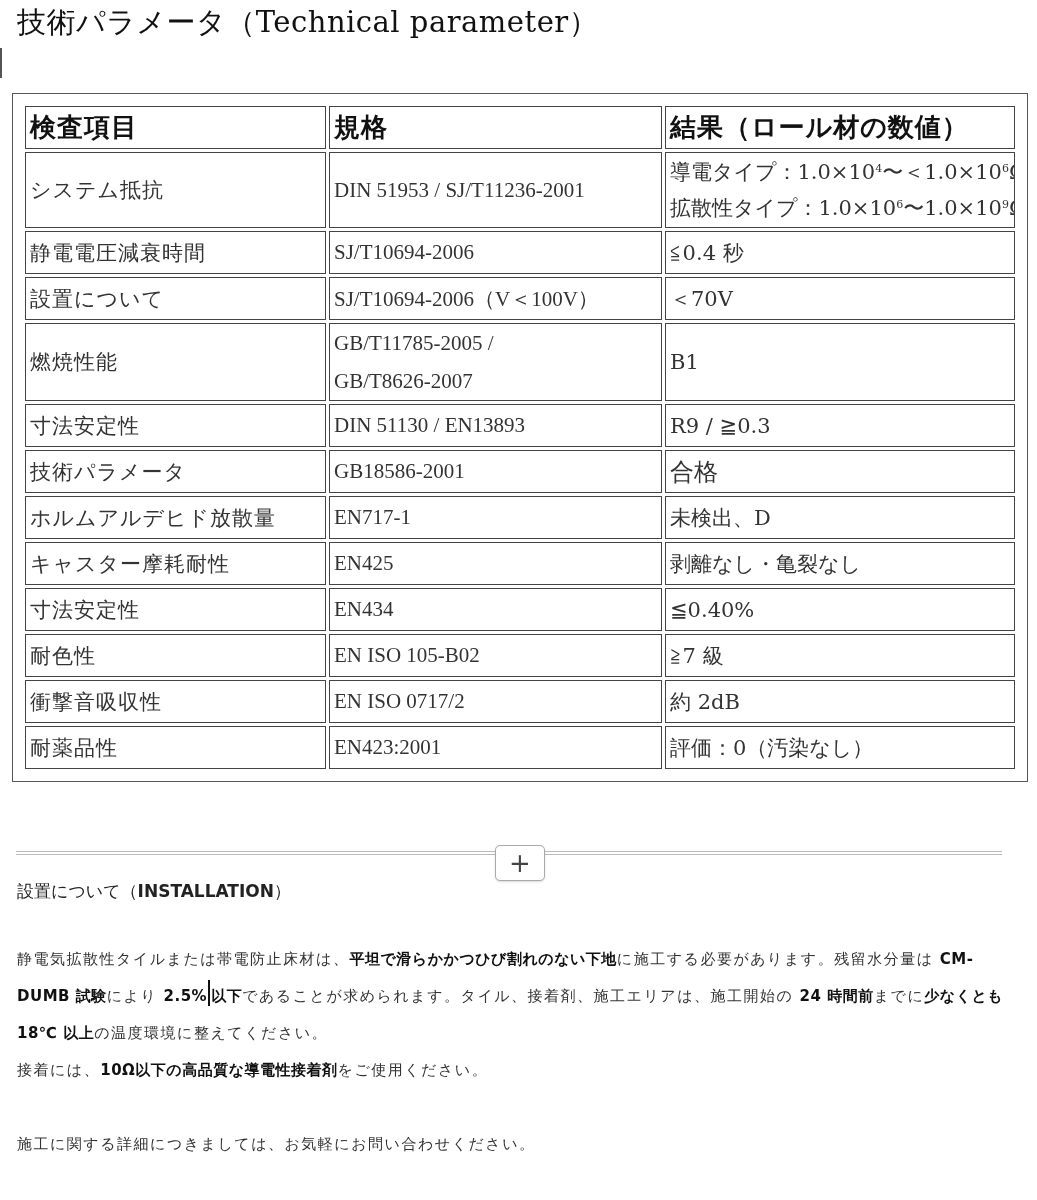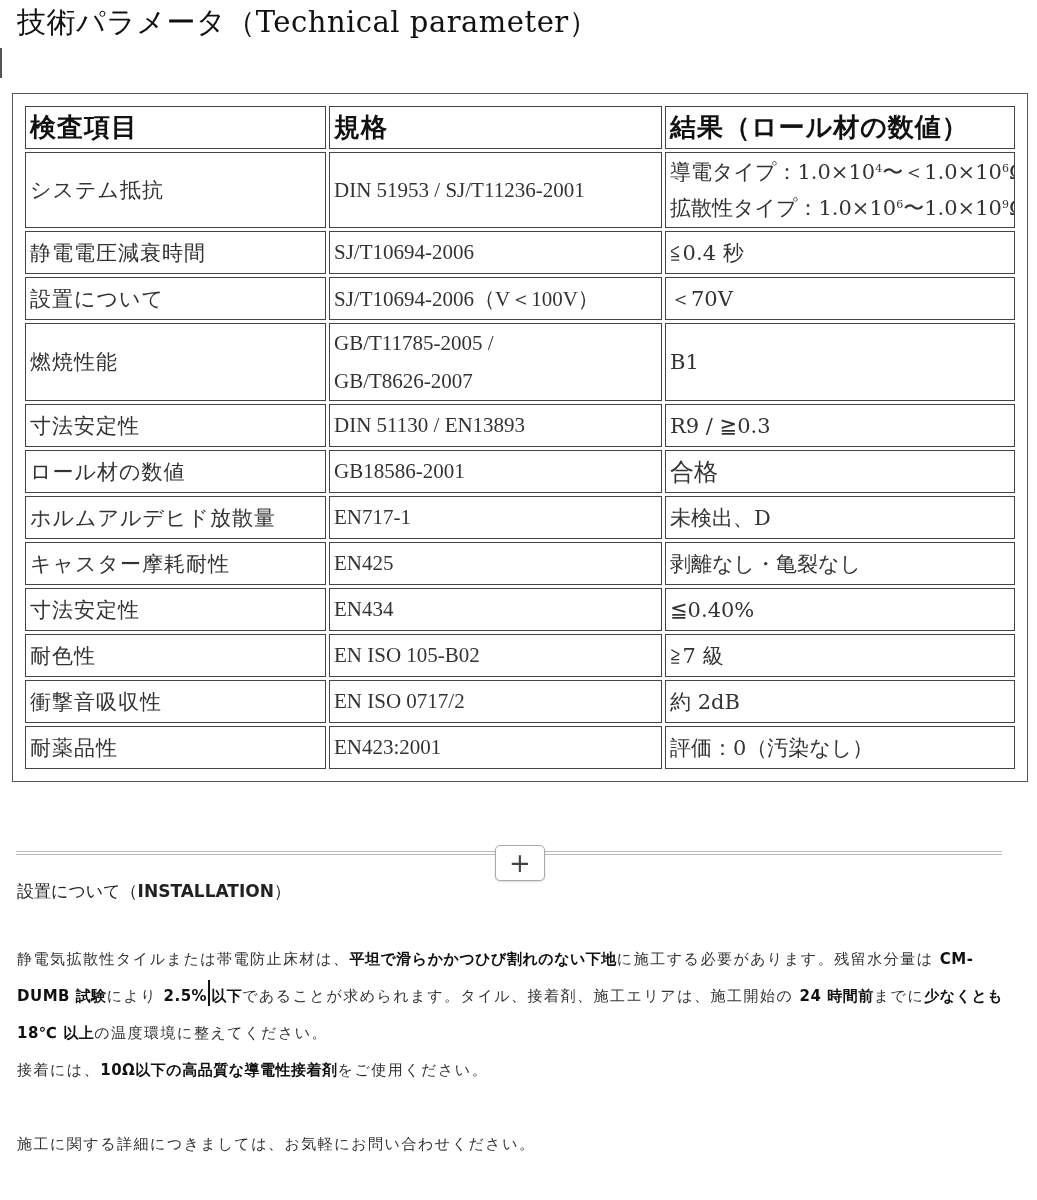--- a/index.html
+++ b/index.html
@@ -190,21 +190,21 @@
           <div>GB/T8626-2007</div>
         </td>
         <td>B1</td>
       </tr>
       <tr>
         <td class="item">寸法安定性</td>
         <td class="std">DIN 51130 / EN13893</td>
         <td>R9 /  ≧0.3</td>
       </tr>
       <tr>
-        <td class="item">ロール材の数値</td>
+        <td class="item">技術パラメータ</td>
         <td class="std">GB18586-2001</td>
         <td style="font-size:24px;">合格</td>
       </tr>
       <tr>
         <td class="item">ホルムアルデヒド放散量</td>
         <td class="std">EN717-1</td>
         <td>未検出、D</td>
       </tr>
       <tr>
         <td class="item">キャスター摩耗耐性</td>

